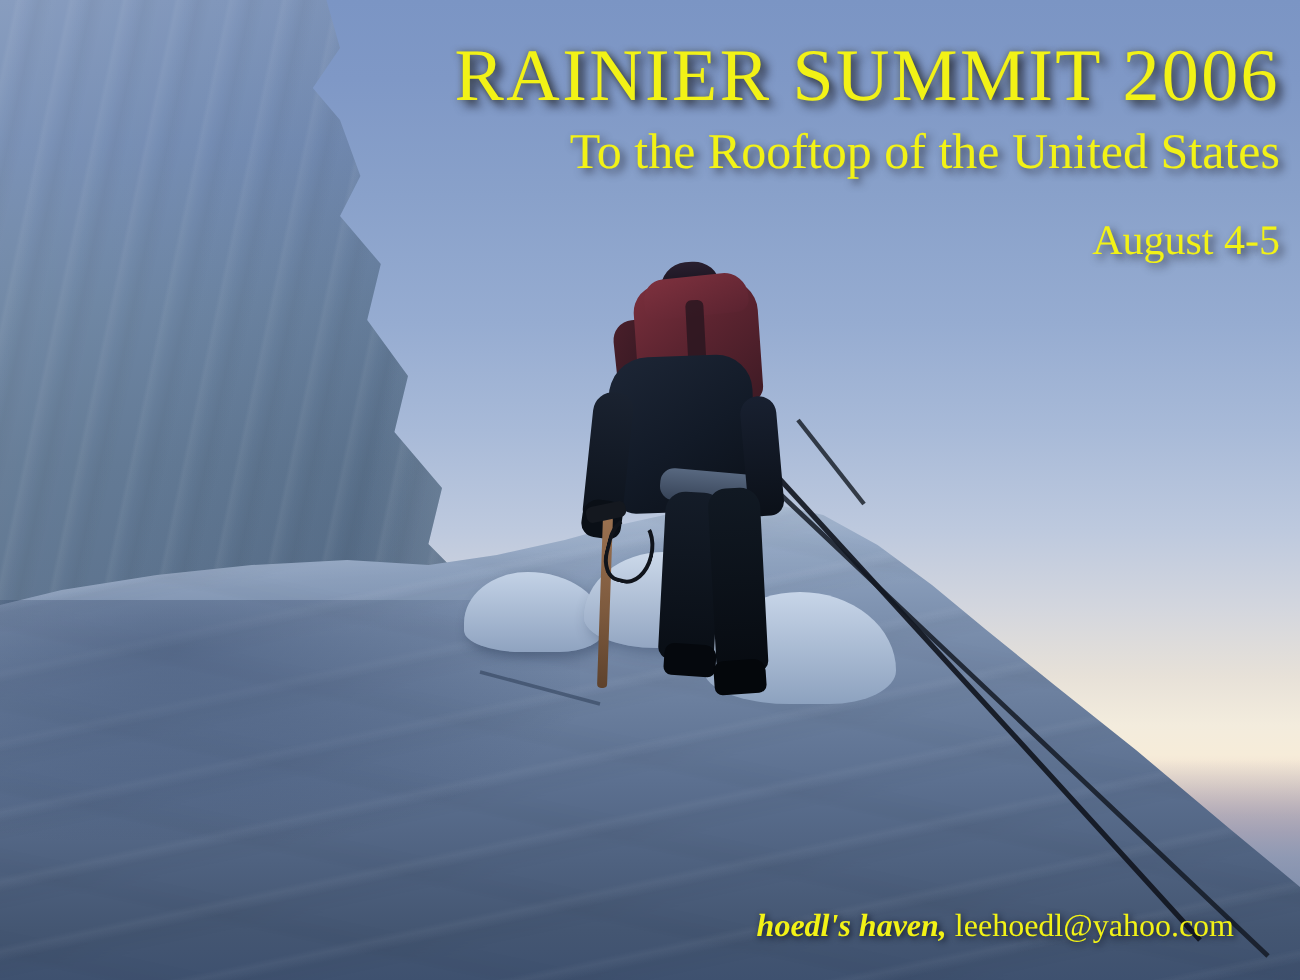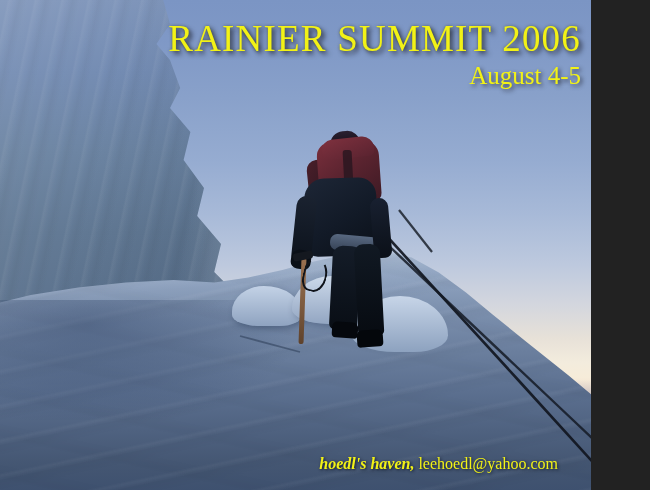--- a/index.html
+++ b/index.html
@@ -3,21 +3,21 @@
 <meta charset="utf-8">
 <title>Rainier Summit 2006</title>
 <style>
   html, body {
     margin: 0;
     padding: 0;
     background: #222;
   }
   #poster {
     position: relative;
-    width: 591px;
+    width: 650px;
     height: 490px;
     overflow: hidden;
     font-family: "Liberation Serif", serif;
     background: #7b95c4;
     user-select: none;
   }
 
   
   .sky {
     position: absolute;
@@ -364,23 +364,23 @@
     white-space: nowrap;
   }
   .t-sub {
     font-size: 25px;
     line-height: 1.25;
     margin-top: 2px;
     text-shadow: 2px 2px 4px rgba(20,20,30,0.7);
     white-space: nowrap;
   }
   .t-date {
-    font-size: 25px;
+    font-size: 21px;
     line-height: 1.25;
-    margin-top: 1px;
+    margin-top: 15px;
     text-shadow: 2px 2px 4px rgba(20,20,30,0.7);
     white-space: nowrap;
   }
   .credit {
     position: absolute;
     right: 33px; bottom: 17px;
     color: #f2f216;
     font-size: 16px;
     white-space: nowrap;
     text-shadow: 1px 1px 3px rgba(10,15,30,0.85);
@@ -435,20 +435,21 @@
     <div class="boot-left"></div>
     <div class="boot-right"></div>
   </div>
 
   <div class="axe-shaft"></div>
   <div class="axe-head"></div>
   <div class="axe-leash"></div>
 
   <div class="title-block">
     <div class="t-main">RAINIER SUMMIT 2006</div>
+    <div class="t-sub">To the Rooftop of the United States</div>
     <div class="t-date">August 4-5</div>
   </div>
 
   <div class="credit">
     <span class="site">hoedl's haven,</span>
     <span class="mail">leehoedl@yahoo.com</span>
   </div>
 
 </div>
 

